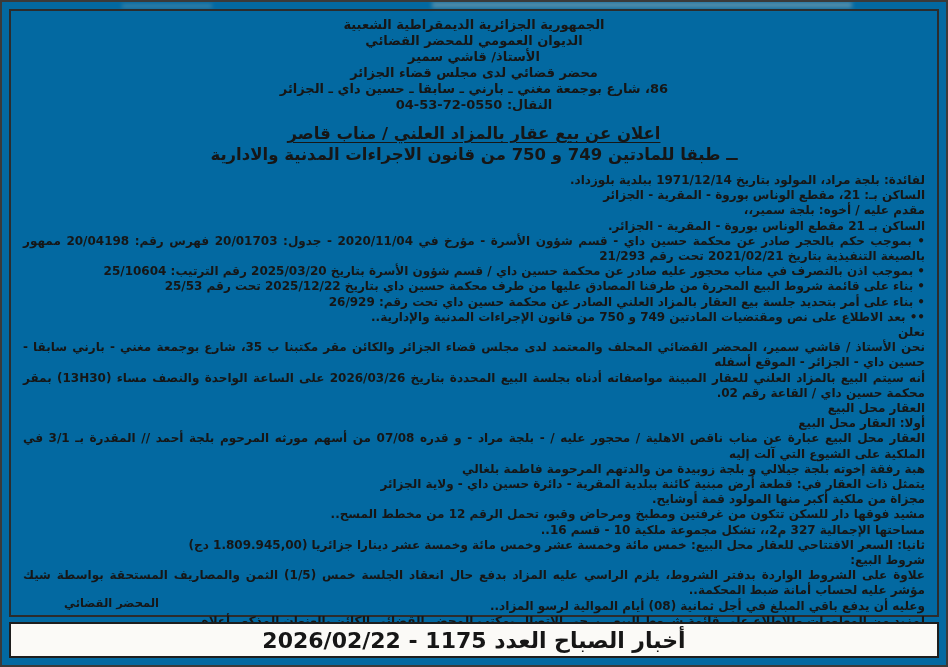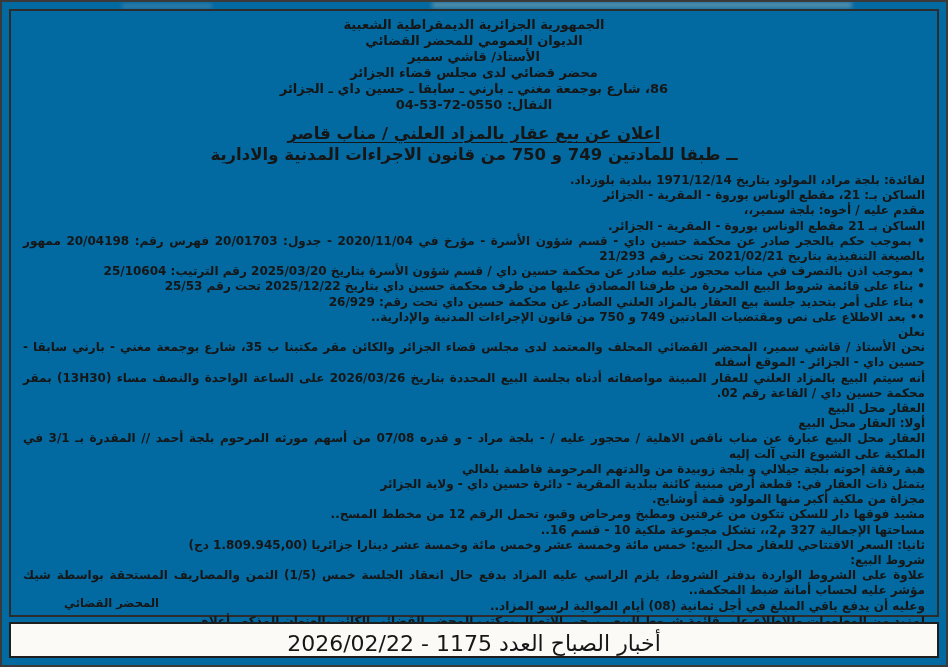--- a/index.html
+++ b/index.html
@@ -30,23 +30,23 @@
   .body-block{margin-top:8px;font-weight:bold;font-size:12px;line-height:15.2px;}
   .body-block p{margin:0;text-align:justify;}
   .signature{
     position:absolute;left:10px;bottom:5px;
     font-weight:bold;font-size:11.5px;text-align:left;margin-left:43px;
   }
   .footer-box{
     position:absolute;left:7px;right:7px;bottom:7px;height:36px;
     border:2px solid #1e1e1e;
     box-sizing:border-box;
-    display:flex;align-items:flex-end;justify-content:center;
+    display:flex;align-items:center;justify-content:center;
     background:#fbfaf7;
-    font-weight:normal;font-size:22px;
+    font-weight:bold;font-size:22px;
   }
 </style>
 </head>
 <body>
 
 <div class="page">
 
   <div class="smudge s1"></div>
   <div class="smudge s2"></div>
 

